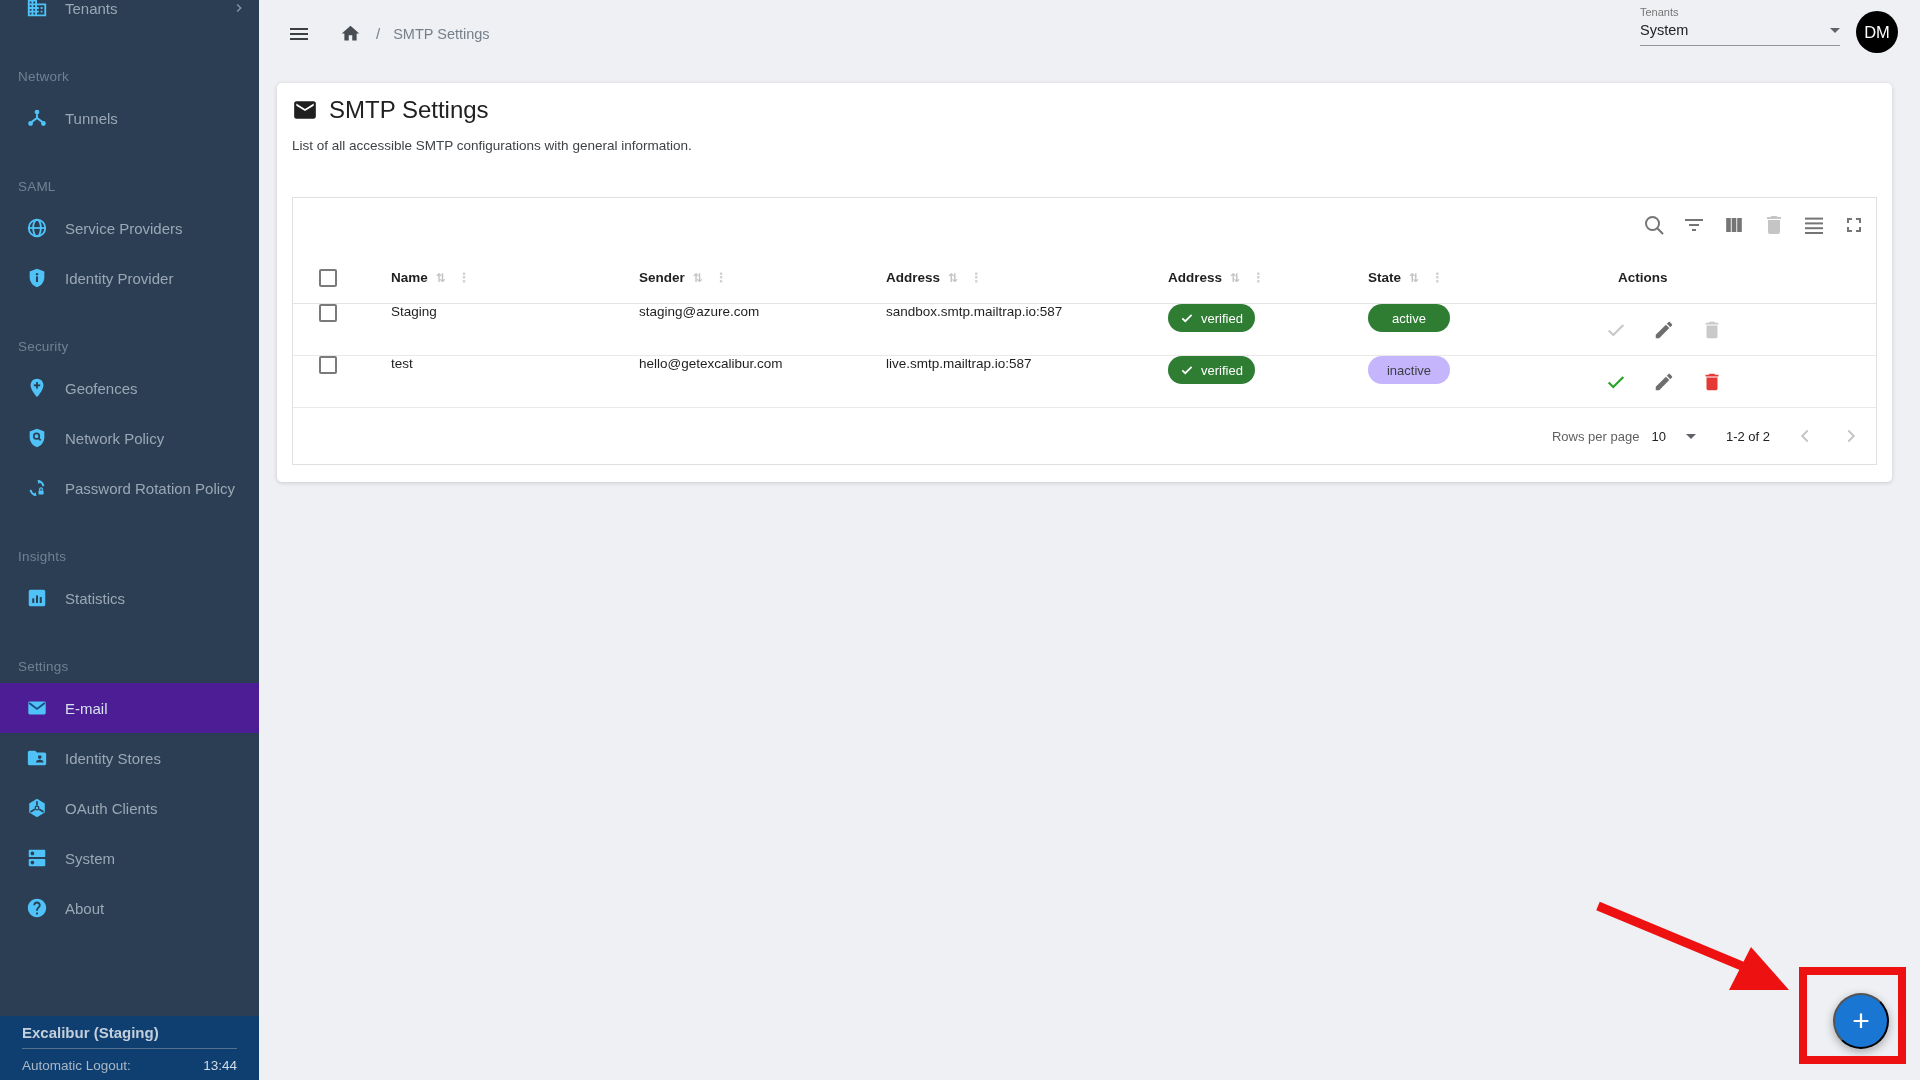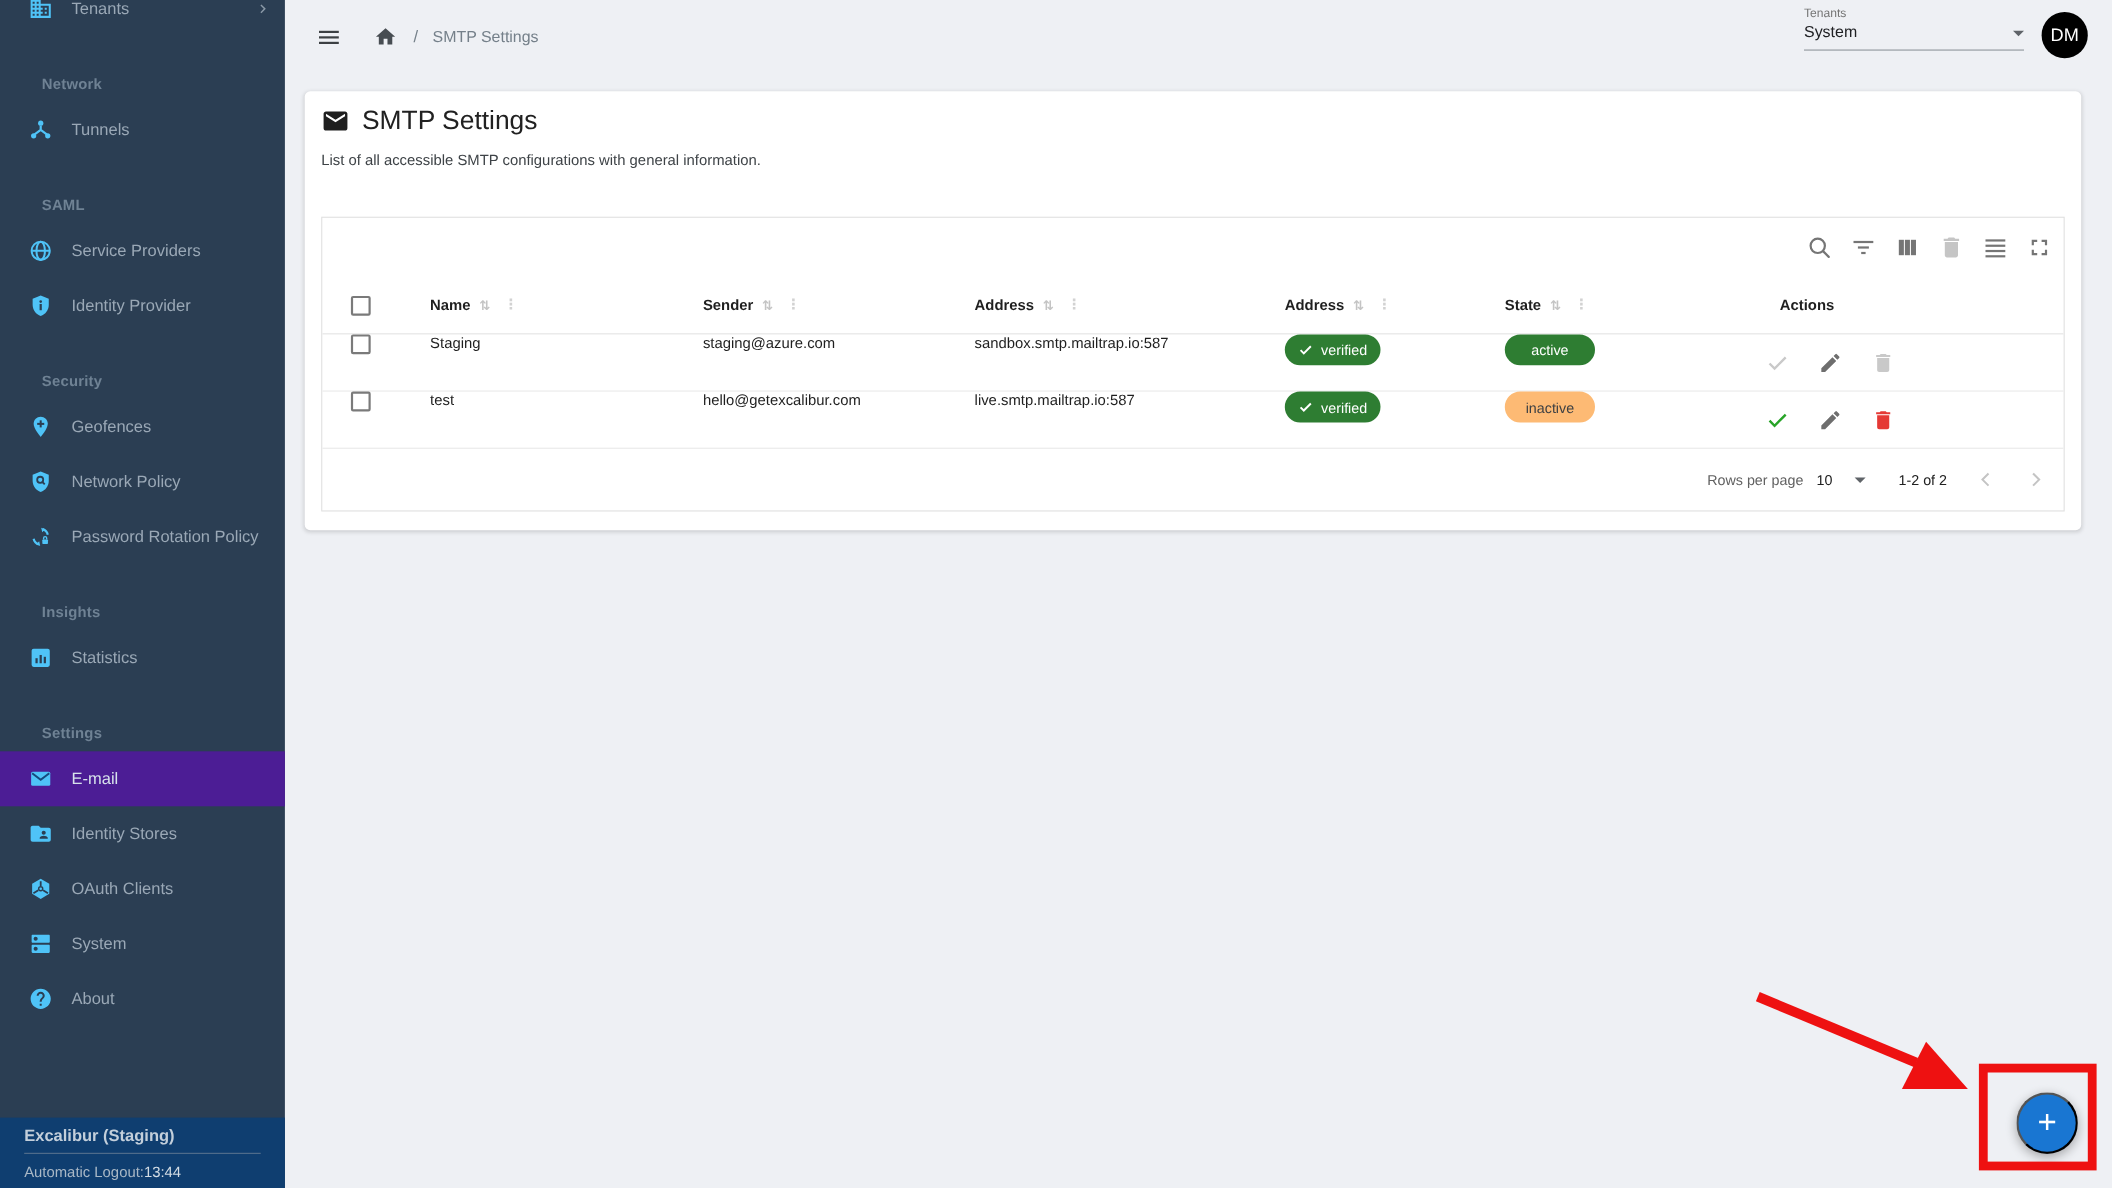--- a/index.html
+++ b/index.html
@@ -2,29 +2,29 @@
 <html><head>
 <meta charset="utf-8">
 <style>
   *{margin:0;padding:0;box-sizing:border-box}
   html,body{width:1920px;height:1080px;overflow:hidden;background:#eef0f4;font-family:"Liberation Sans",sans-serif}
   .app{position:relative;width:1920px;height:1080px}
 
   
   .sidebar{position:absolute;left:0;top:0;width:259px;height:1080px;background:#2b3e53;overflow:hidden;z-index:2}
   .nav{position:absolute;top:-17px;left:0;right:0}
-  .sec-label{margin-top:26px;height:34px;display:flex;align-items:center;padding-left:38px;color:#6f8294;font-size:13.5px;font-weight:bold;letter-spacing:.2px}
+  .sec-label{margin-top:26px;height:34px;display:flex;align-items:center;padding-left:18px;color:#6f8294;font-size:13.5px;font-weight:normal;letter-spacing:.2px}
   .item{height:50px;display:flex;align-items:center;padding-left:26px;gap:17px;color:#9aa8b6;font-size:15px;cursor:pointer}
   .item svg{flex:none}
   .item.active{background:#4c1d95;color:#d7e2ec}
   .chev{margin-left:auto;margin-right:12px}
   .side-footer{position:absolute;bottom:0;left:0;width:259px;height:64px;background:#0f3e70;padding:8px 22px 0}
   .brand{color:#c3cfdb;font-weight:bold;font-size:15px}
   .sf-div{height:1px;background:#56718d;margin-top:7px}
-  .logout{display:flex;justify-content:flex-start;color:#a9b8c6;font-size:13.5px;margin-top:9px}
+  .logout{display:flex;justify-content:space-between;color:#a9b8c6;font-size:13.5px;margin-top:9px}
   .logout .time{color:#d2dce4}
 
   
   .topbar{position:absolute;left:259px;top:0;right:0;height:67px}
   .tb-left{position:absolute;left:28px;top:0;height:67px;display:flex;align-items:center}
   .crumb-sep{margin-left:15px;color:#75808a;font-size:15px}
   .crumb{margin-left:13px;color:#75808a;font-size:14.5px}
   .home-btn{margin-left:29px;display:flex}
   .burger{display:flex;cursor:pointer}
   .tenant-select{position:absolute;left:1381px;top:6px;width:200px;border-bottom:1px solid #8f959b;padding-bottom:7px;cursor:pointer}
@@ -52,21 +52,21 @@
   .col-status{width:200px;padding-left:28px}
   .col-state{width:210px;padding-left:28px}
   .col-actions{flex:1;padding-left:55px;display:flex;align-items:center;gap:26px}
   .grid-head .col-actions{padding-left:68px}
   .hcell{display:flex;align-items:center;gap:8px}
   .sort-glyph{color:#c4c4c4;font-size:12px;font-family:"DejaVu Sans",sans-serif}
   .dots-glyph{color:#d2d2d2;font-size:13px;font-family:"DejaVu Sans",sans-serif;margin-left:4px}
   .checkbox{width:18px;height:18px;border:2px solid #7a7a7a;border-radius:2px;cursor:pointer}
   .chip{height:28px;border-radius:14px;display:inline-flex;align-items:center;justify-content:center;font-size:13px;padding:0 12px}
   .chip.green{background:#2e7d32;color:#fff;gap:7px}
-  .chip.gray{background:#fdba74;color:#3d4043}
+  .chip.gray{background:#c4b5fd;color:#3d4043}
   .chip.state{min-width:82px}
   .act{width:22px;height:22px;cursor:pointer}
   .c-on{color:#28a428}.c-off{color:#c9c9c9;cursor:default}
   .c-edit{color:#6e6e6e}.c-delon{color:#e53935}
 
   .grid-foot{flex:1;display:flex;align-items:center;justify-content:flex-end;padding-right:14px;font-size:13px;color:#212121}
   .rpp-label{color:#616161}
   .rpp-val{display:flex;align-items:center;gap:20px;margin-left:12px;cursor:pointer}
   .range{margin-left:30px}
   .pg-btn{margin-left:24px;color:#c4c4c4;display:flex}

